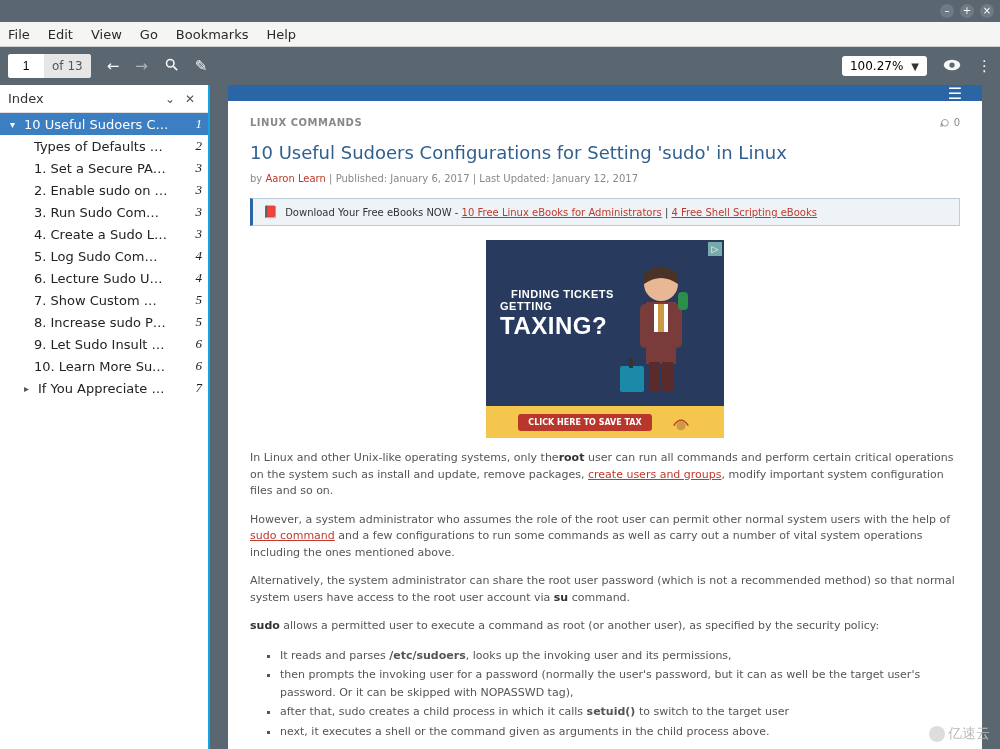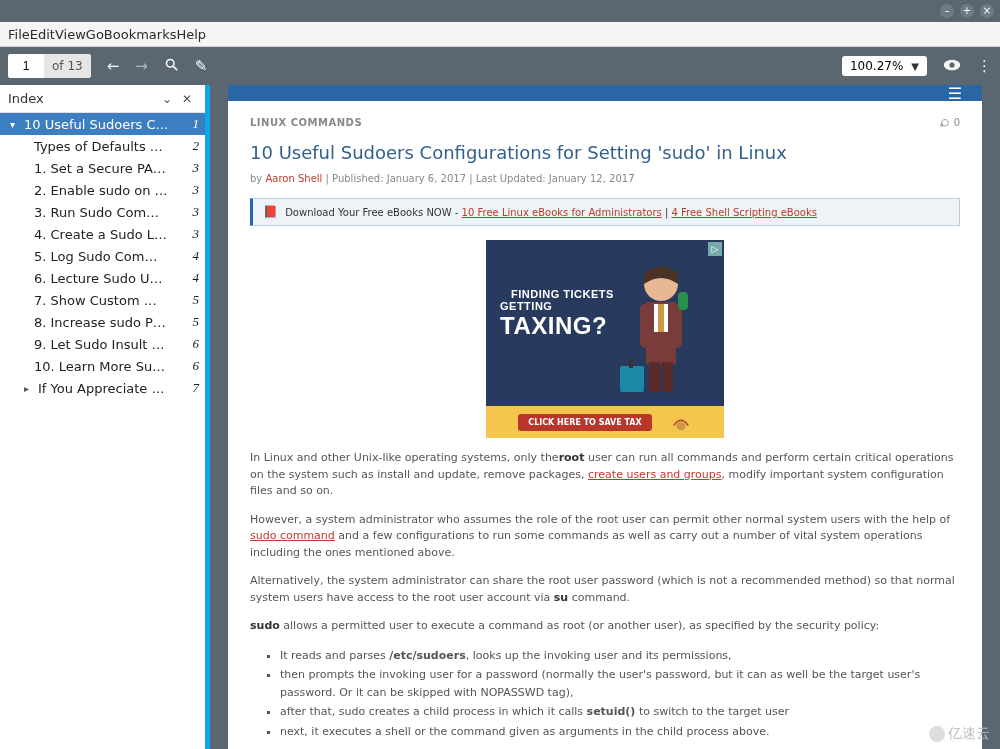--- a/index.html
+++ b/index.html
@@ -1,32 +1,32 @@
 <!DOCTYPE html>
 <html><head>
 <meta charset="utf-8">
 <style>
 * { margin: 0; padding: 0; box-sizing: border-box; }
 body { font-family: "DejaVu Sans", "Liberation Sans", Arial, sans-serif; font-size: 13px; background: #5a6770; width: 1000px; height: 749px; overflow: hidden; position: relative; }
 .titlebar { background: #5a6770; color: #fff; height: 22px; display: flex; align-items: center; justify-content: center; position: relative; }
 .titlebar .title { font-size: 12px; font-weight: bold; }
 .titlebar .win-controls { position: absolute; right: 6px; display: flex; gap: 6px; }
 .titlebar .win-controls span { display: inline-flex; width: 14px; height: 14px; border-radius: 50%; background: #6e7b84; color: #fff; font-size: 10px; align-items: center; justify-content: center; line-height: 1; }
-.menubar { background: #f5f5f4; height: 25px; display: flex; align-items: center; padding: 0 8px; border-bottom: 1px solid #d0d0d0; }
+.menubar { background: #f5f5f4; height: 25px; display: flex; align-items: center; padding: 0 8px; gap: 18px; border-bottom: 1px solid #d0d0d0; }
 .menubar span { font-size: 13px; color: #2b2b2b; }
 .toolbar { background: #5a6770; height: 38px; display: flex; align-items: center; padding: 0 8px; gap: 16px; }
 .page-field { display: flex; align-items: center; background: #fff; border-radius: 3px; height: 24px; }
 .page-field input { width: 36px; border: none; background: #fff; text-align: center; font-size: 12px; outline: none; border-radius: 3px 0 0 3px; height: 24px; }
 .page-field .total { background: #e6e6e6; padding: 0 8px; font-size: 12px; color: #555; border-radius: 0 3px 3px 0; height: 24px; display: flex; align-items: center; }
 .tb-icon { color: #fff; font-size: 15px; cursor: pointer; opacity: 0.95; }
 .tb-spacer { flex: 1; }
 .zoom { background: #fff; border-radius: 3px; padding: 3px 8px; font-size: 12px; display: flex; align-items: center; gap: 8px; }
 .zoom .chev { font-size: 10px; color: #333; }
 .main { display: flex; height: calc(749px - 22px - 25px - 38px); background: #fff; }
-.sidebar { width: 210px; border-right: 5px solid #0ea5e9; display: flex; flex-direction: column; background: #fff; }
+.sidebar { width: 210px; border-right: 2px solid #0ea5e9; display: flex; flex-direction: column; background: #fff; }
 .sidebar-header { display: flex; align-items: center; padding: 6px 8px; border-bottom: 1px solid #e0e0e0; }
 .sidebar-header .lbl { font-size: 13px; color: #333; flex: 1; }
 .sidebar-header .hicon { font-size: 12px; color: #555; padding: 0 5px; cursor: pointer; }
 .index-list { overflow-y: auto; flex: 1; }
 .index-item { display: flex; align-items: center; padding: 3px 6px 3px 10px; font-size: 13px; color: #222; }
 .index-item.selected { background: #3b7ec1; color: #fff; }
 .index-item .tri { width: 14px; font-size: 10px; color: #555; }
 .index-item.selected .tri { color: #fff; }
 .index-item .itxt { flex: 1; white-space: nowrap; overflow: hidden; text-overflow: ellipsis; }
 .index-item .pg { font-style: italic; font-family: serif; padding-left: 6px; }
@@ -187,21 +187,21 @@
           <span class="crumb">LINUX COMMANDS</span>
           <span class="comments">
             <svg width="11" height="10" viewBox="0 0 24 24" fill="none" stroke="#888" stroke-width="2">
                 <path d="M21 11a8 8 0 0 1-16 1L3 20l5-2a8 8 0 1 1 13-7z"></path>
               </svg>
             <span>0</span>
           </span>
         </div>
         <h1 class="doc-title">10 Useful Sudoers Configurations for Setting 'sudo' in Linux</h1>
         <div class="byline">
-          <span>by </span><a>Aaron Shell</a><span> | Published: January 6, 2017 | Last Updated: January 12, 2017</span>
+          <span>by </span><a>Aaron Learn</a><span> | Published: January 6, 2017 | Last Updated: January 12, 2017</span>
         </div>
         <div class="ebook-box">
           <span class="bicon">📕</span>
           <span>Download Your Free eBooks NOW - </span><a>10 Free Linux eBooks for Administrators</a><span> | </span><a>4 Free Shell Scripting eBooks</a>
         </div>
 
         <div class="ad">
           <div class="adclose">▷</div>
           <div class="adtext">
             <div class="l1">FINDING TICKETS</div>

